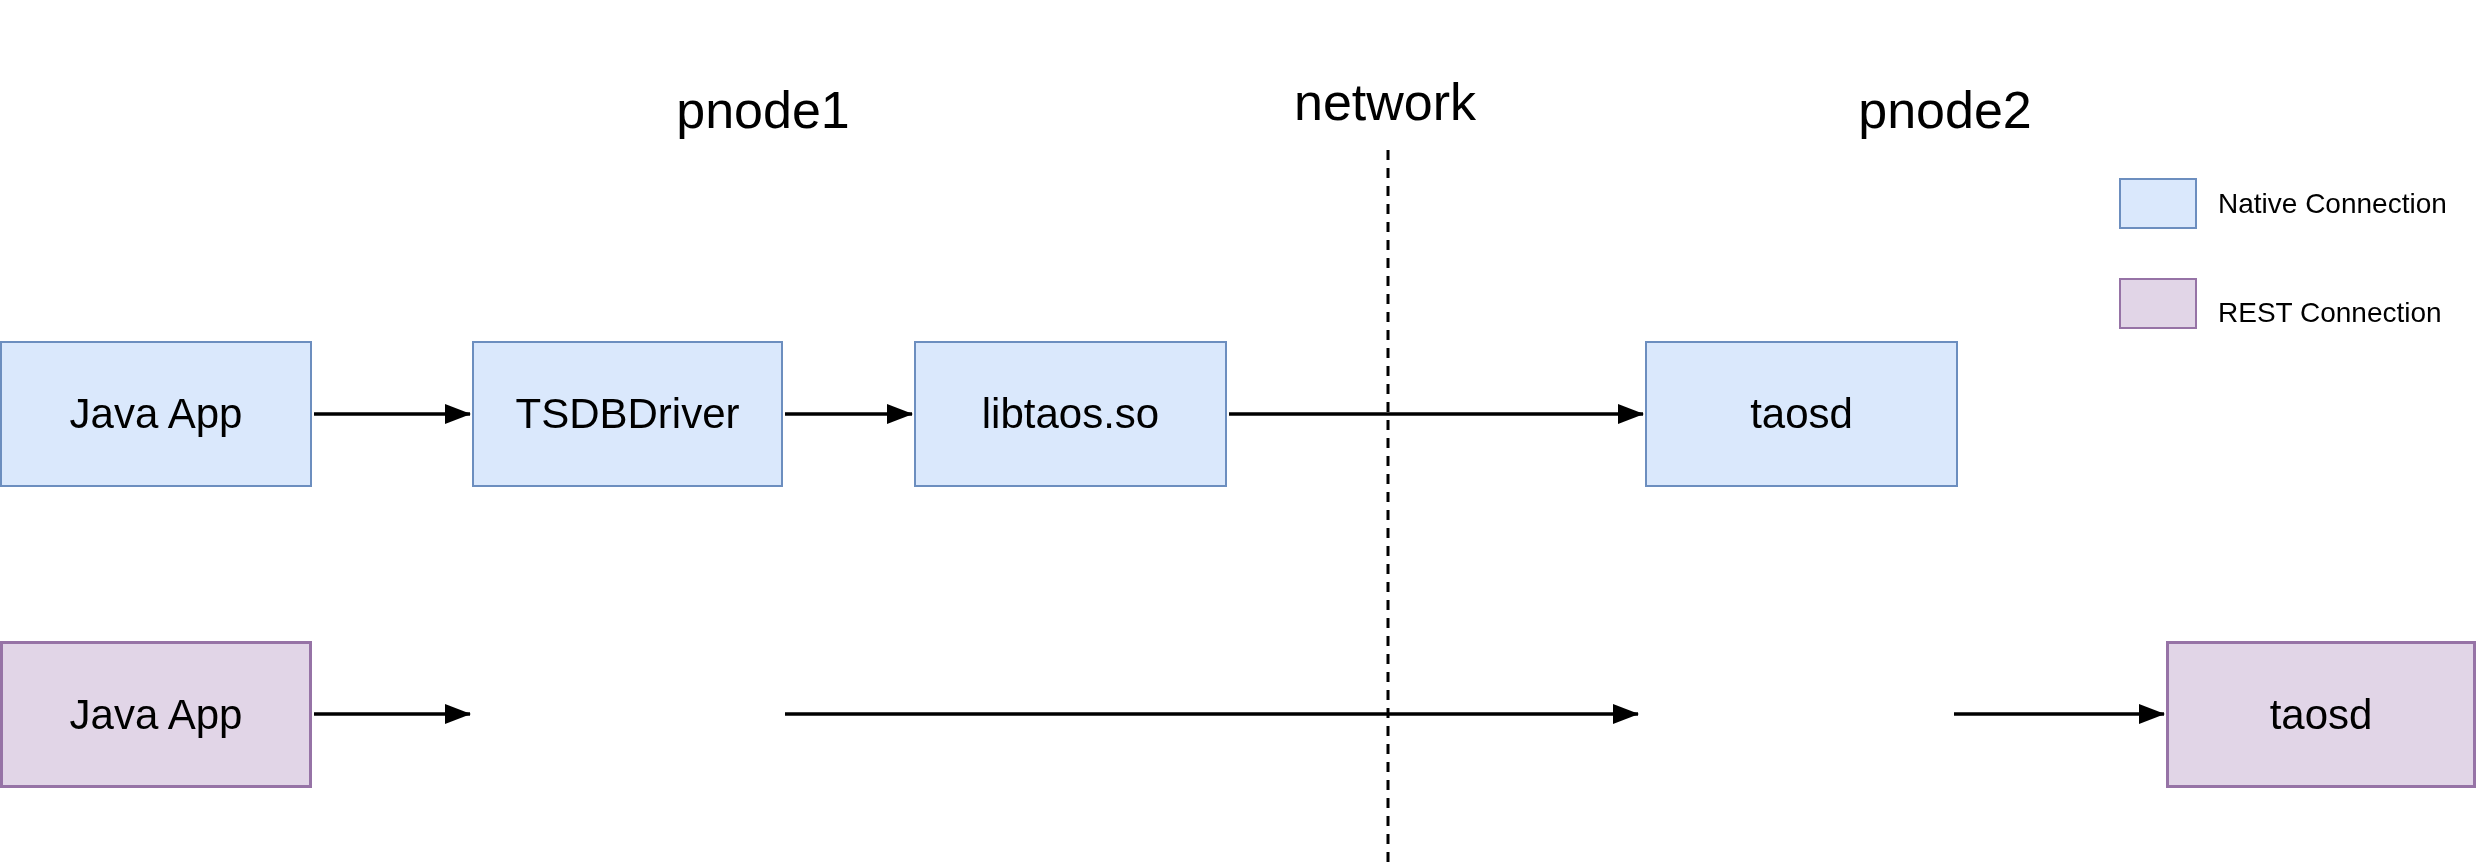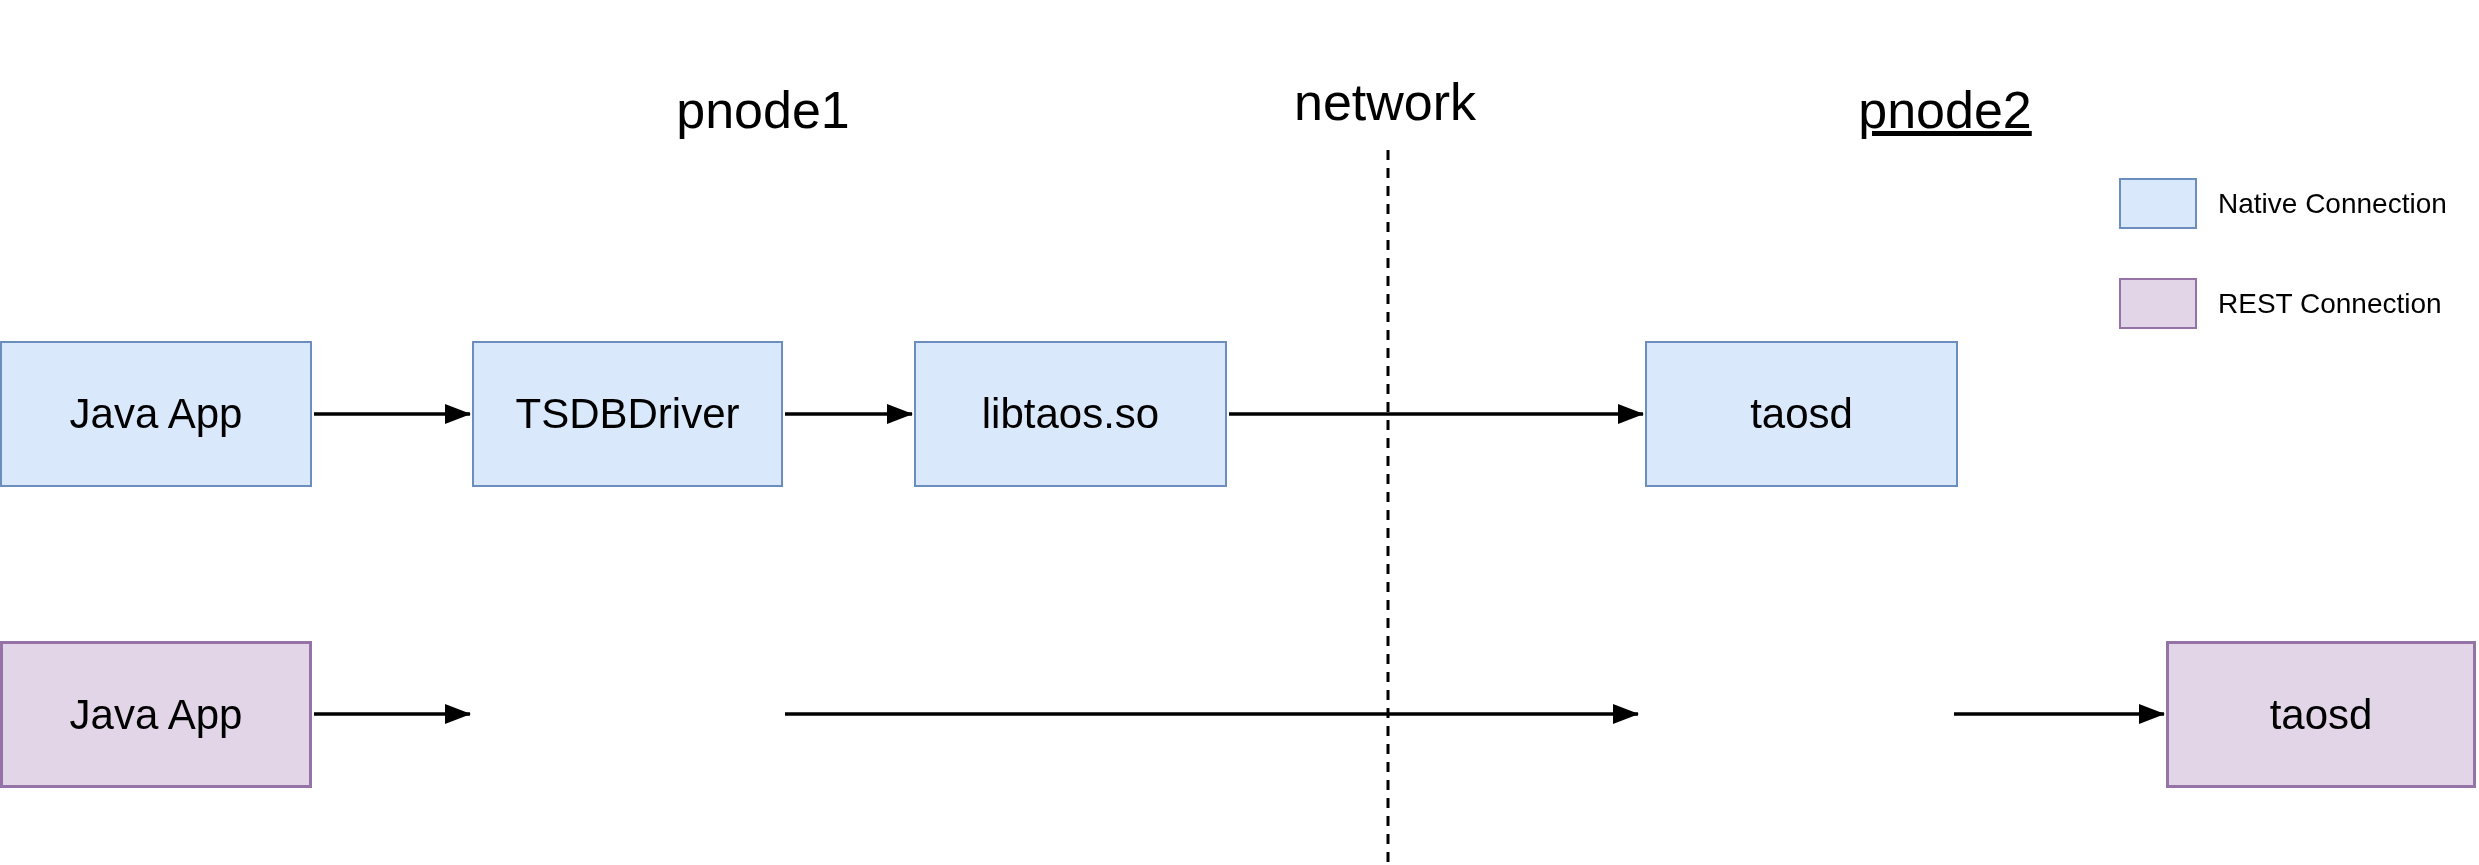--- a/index.html
+++ b/index.html
@@ -82,21 +82,21 @@
     white-space: nowrap;
   }
 </style>
 </head>
 <body>
 
 <div class="canvas">
 
   <div class="zone-label" style="left:763px; top:80px;">pnode1</div>
   <div class="zone-label" style="left:1385px; top:72px;">network</div>
-  <div class="zone-label" style="left:1945px; top:80px;text-decoration:underline;">pnode2</div>
+  <div class="zone-label" style="left:1945px; top:80px;">pnode2</div>
 
   <svg class="wires" width="2479" height="865" viewBox="0 0 2479 865">
     <defs>
       <marker id="ah" markerUnits="userSpaceOnUse" markerWidth="26" markerHeight="20" refX="25" refY="10" orient="auto">
         <path d="M0,0 L26,10 L0,20 Z"></path>
       </marker>
     </defs>
     <line class="divider" x1="1388" y1="150" x2="1388" y2="865"></line>
     <line class="arrow-line" x1="314" y1="414" x2="470" y2="414" marker-end="url(#ah)"></line>
     <line class="arrow-line" x1="785" y1="414" x2="912" y2="414" marker-end="url(#ah)"></line>
@@ -112,19 +112,19 @@
   <div class="node native" style="left:1645px; top:341px; width:313px; height:146px;">taosd</div>
 
   <div class="node rest" style="left:0px; top:641px; width:312px; height:147px;">Java App</div>
   <div class="node rest" style="left:2166px; top:641px; width:310px; height:147px;">taosd</div>
 
   <div>
     <div class="legend-item" style="left:2119px; top:178px;">
       <span class="swatch native"></span>
       <span class="legend-label">Native Connection</span>
     </div>
-    <div class="legend-item" style="left:2119px; top:278px;">
+    <div class="legend-item" style="left:2119px; top:278px;align-items:flex-end;">
       <span class="swatch rest"></span>
       <span class="legend-label">REST Connection</span>
     </div>
   </div>
 
 </div>
 
 </body></html>

